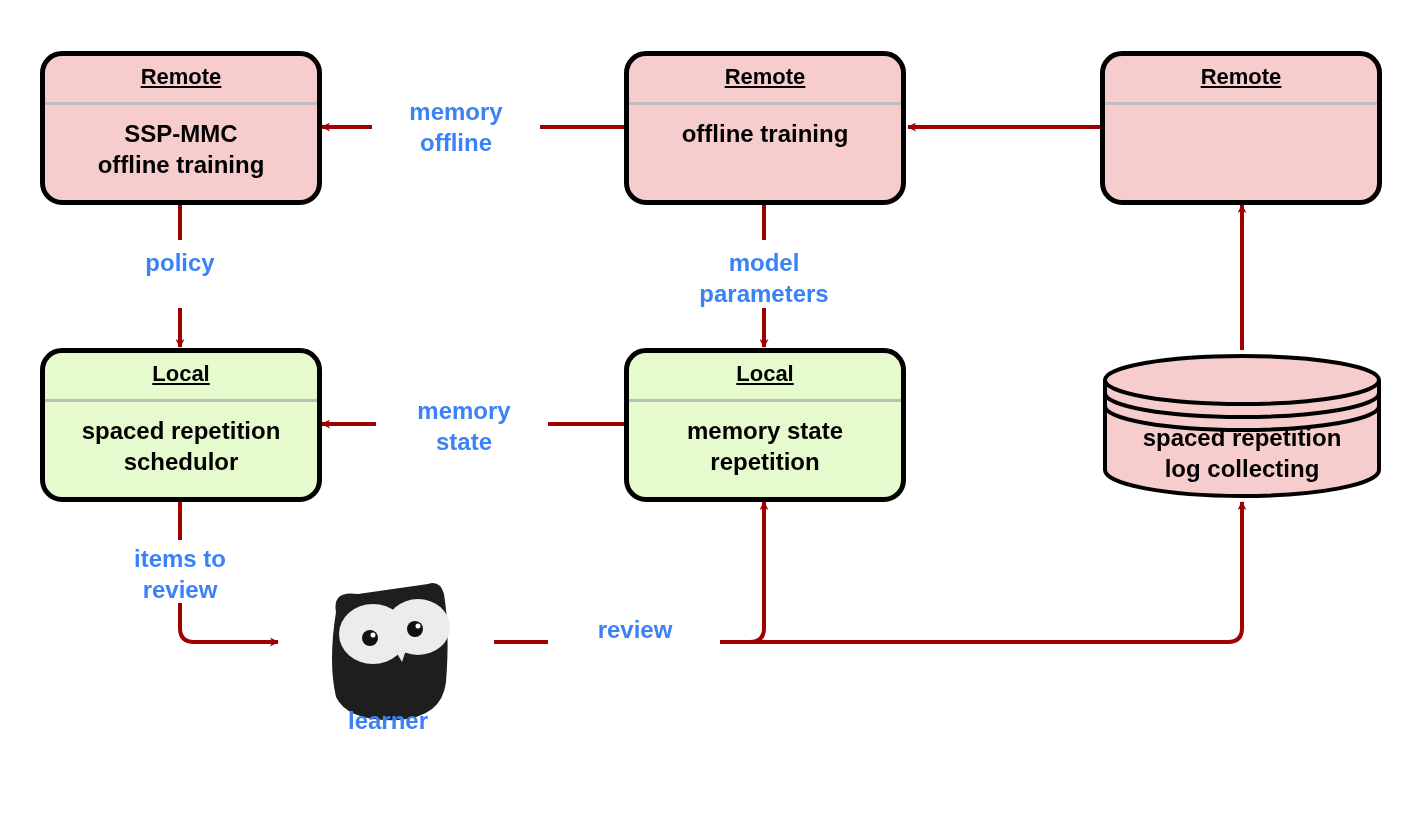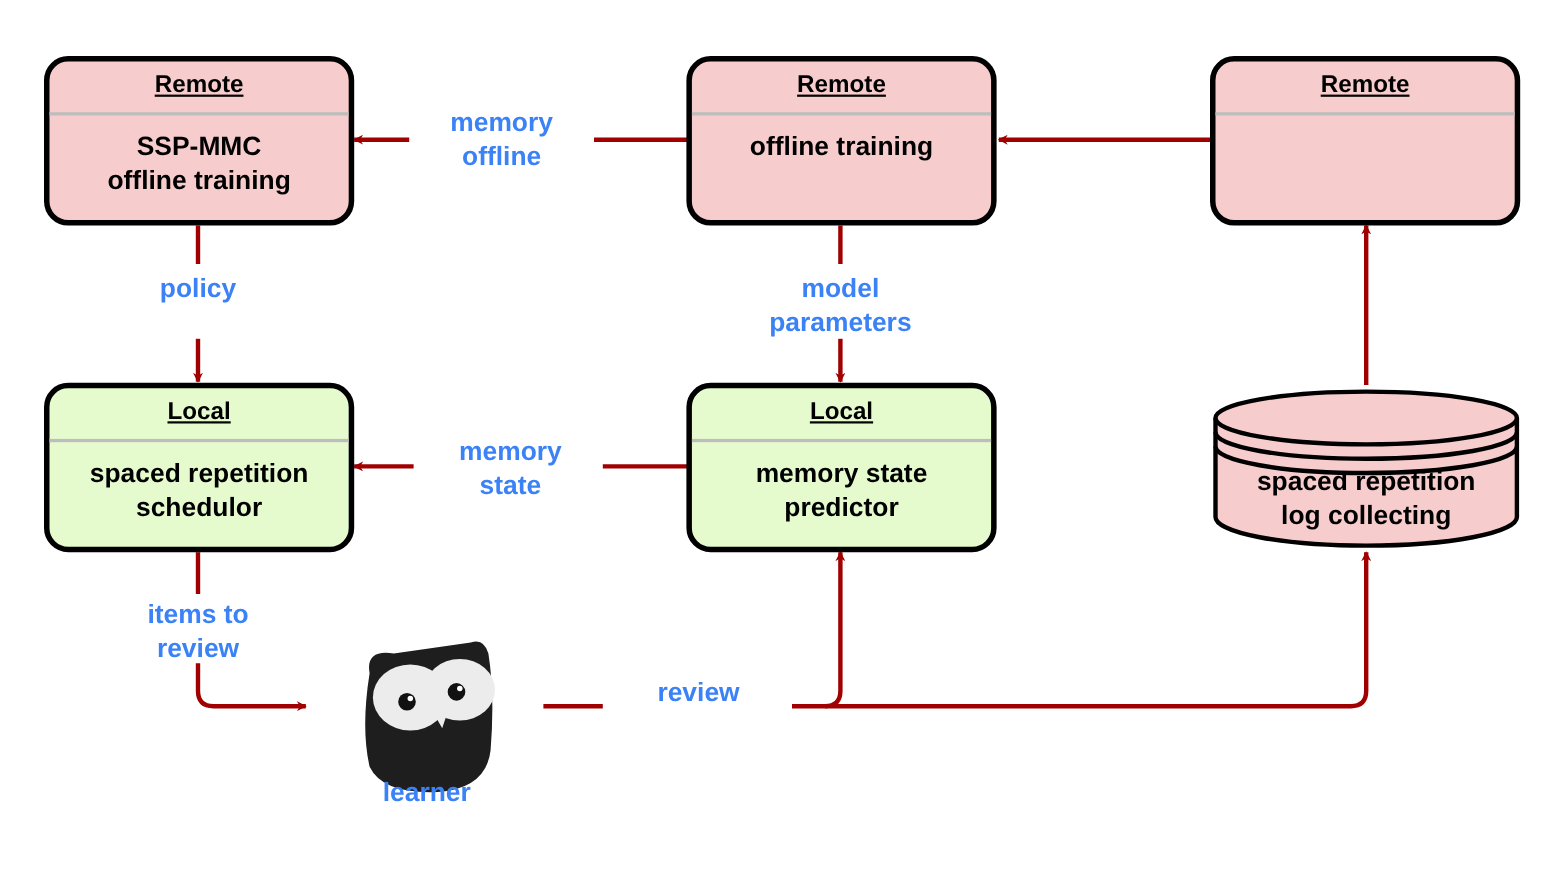--- a/index.html
+++ b/index.html
@@ -83,21 +83,21 @@
     <div>spaced repetition</div>
     <div>schedulor</div>
   </div>
 </div>
 
 <div class="node local" style="left:624px;top:348px;width:282px;height:154px;">
   <div class="hdr">Local</div>
   <div class="sep"></div>
   <div class="body">
     <div>memory state</div>
-    <div>predictor</div>
+    <div>repetition</div>
   </div>
 </div>
 
 <svg style="position:absolute;left:1100px;top:350px;" width="290" height="155">
   <path d="M5,30 L5,120 A137,26 0 0 0 279,120 L279,30" fill="#f7cccc" stroke="#000" stroke-width="4"></path>
   <ellipse cx="142" cy="30" rx="137" ry="24" fill="#f7cccc" stroke="#000" stroke-width="4"></ellipse>
   <path d="M5,43 A137,24 0 0 0 279,43" fill="none" stroke="#000" stroke-width="4"></path>
   <path d="M5,56 A137,24 0 0 0 279,56" fill="none" stroke="#000" stroke-width="4"></path>
 </svg>
 <div class="db-text" style="left:1100px;top:422px;width:284px;">

